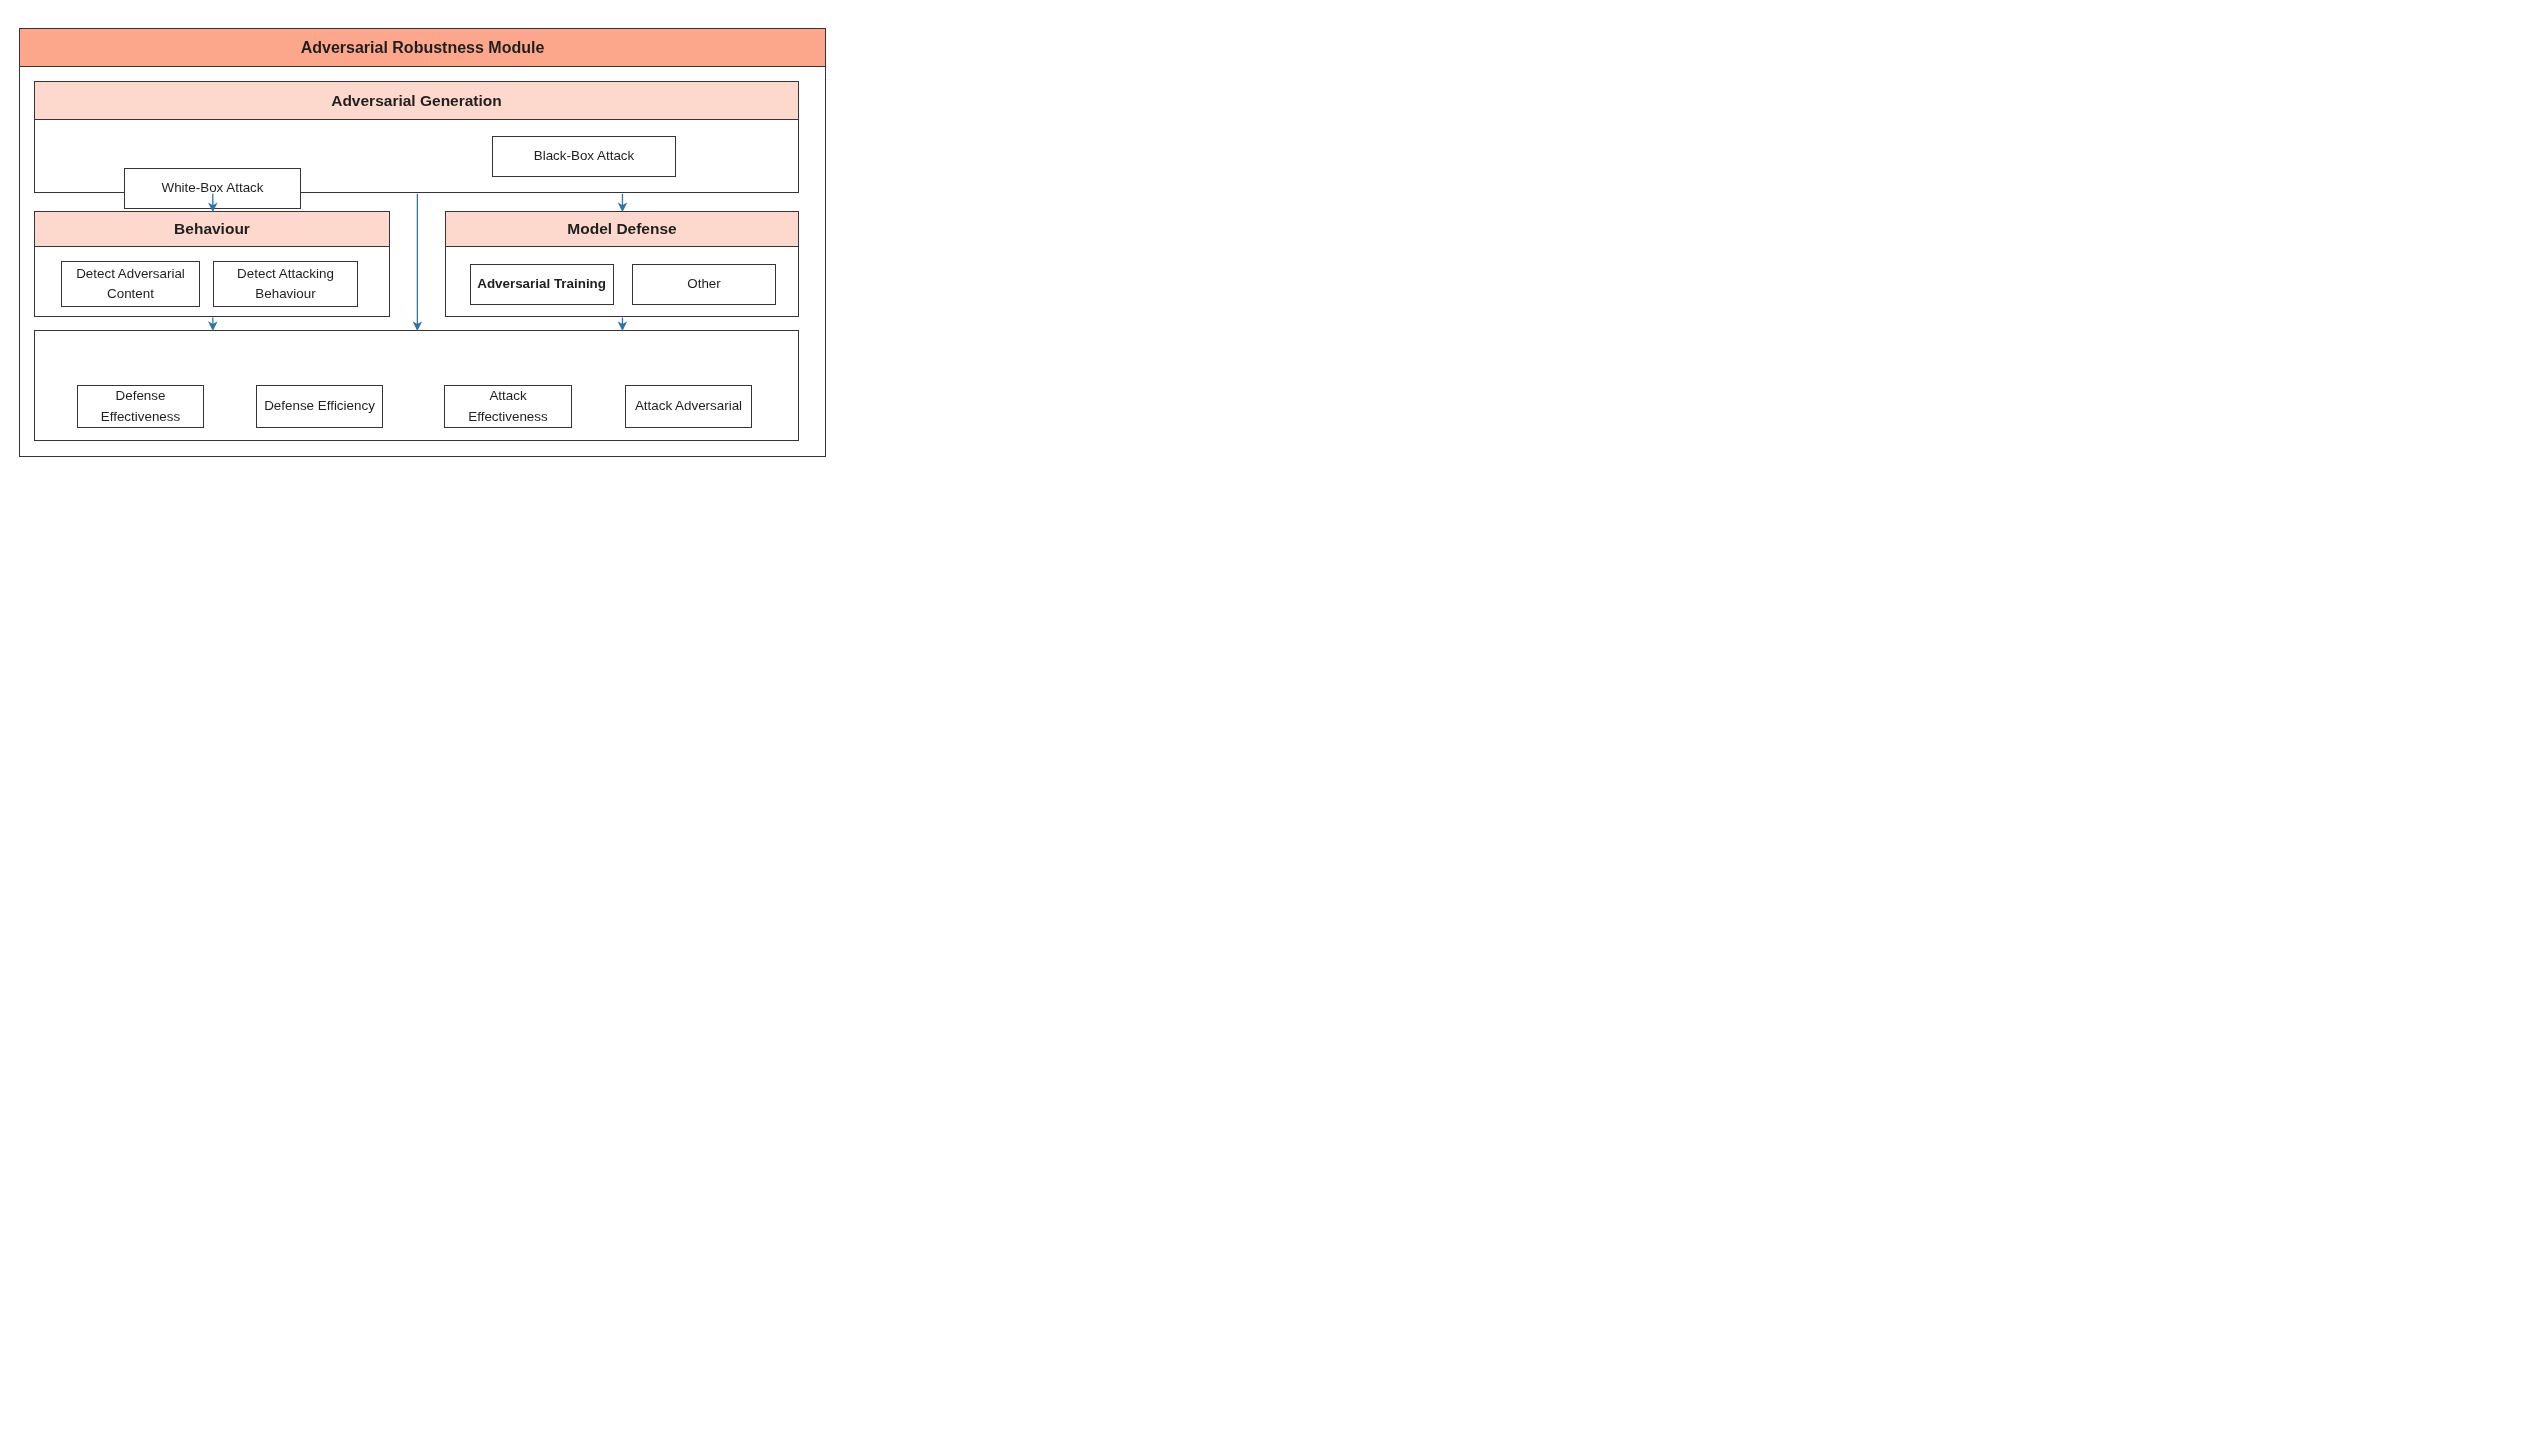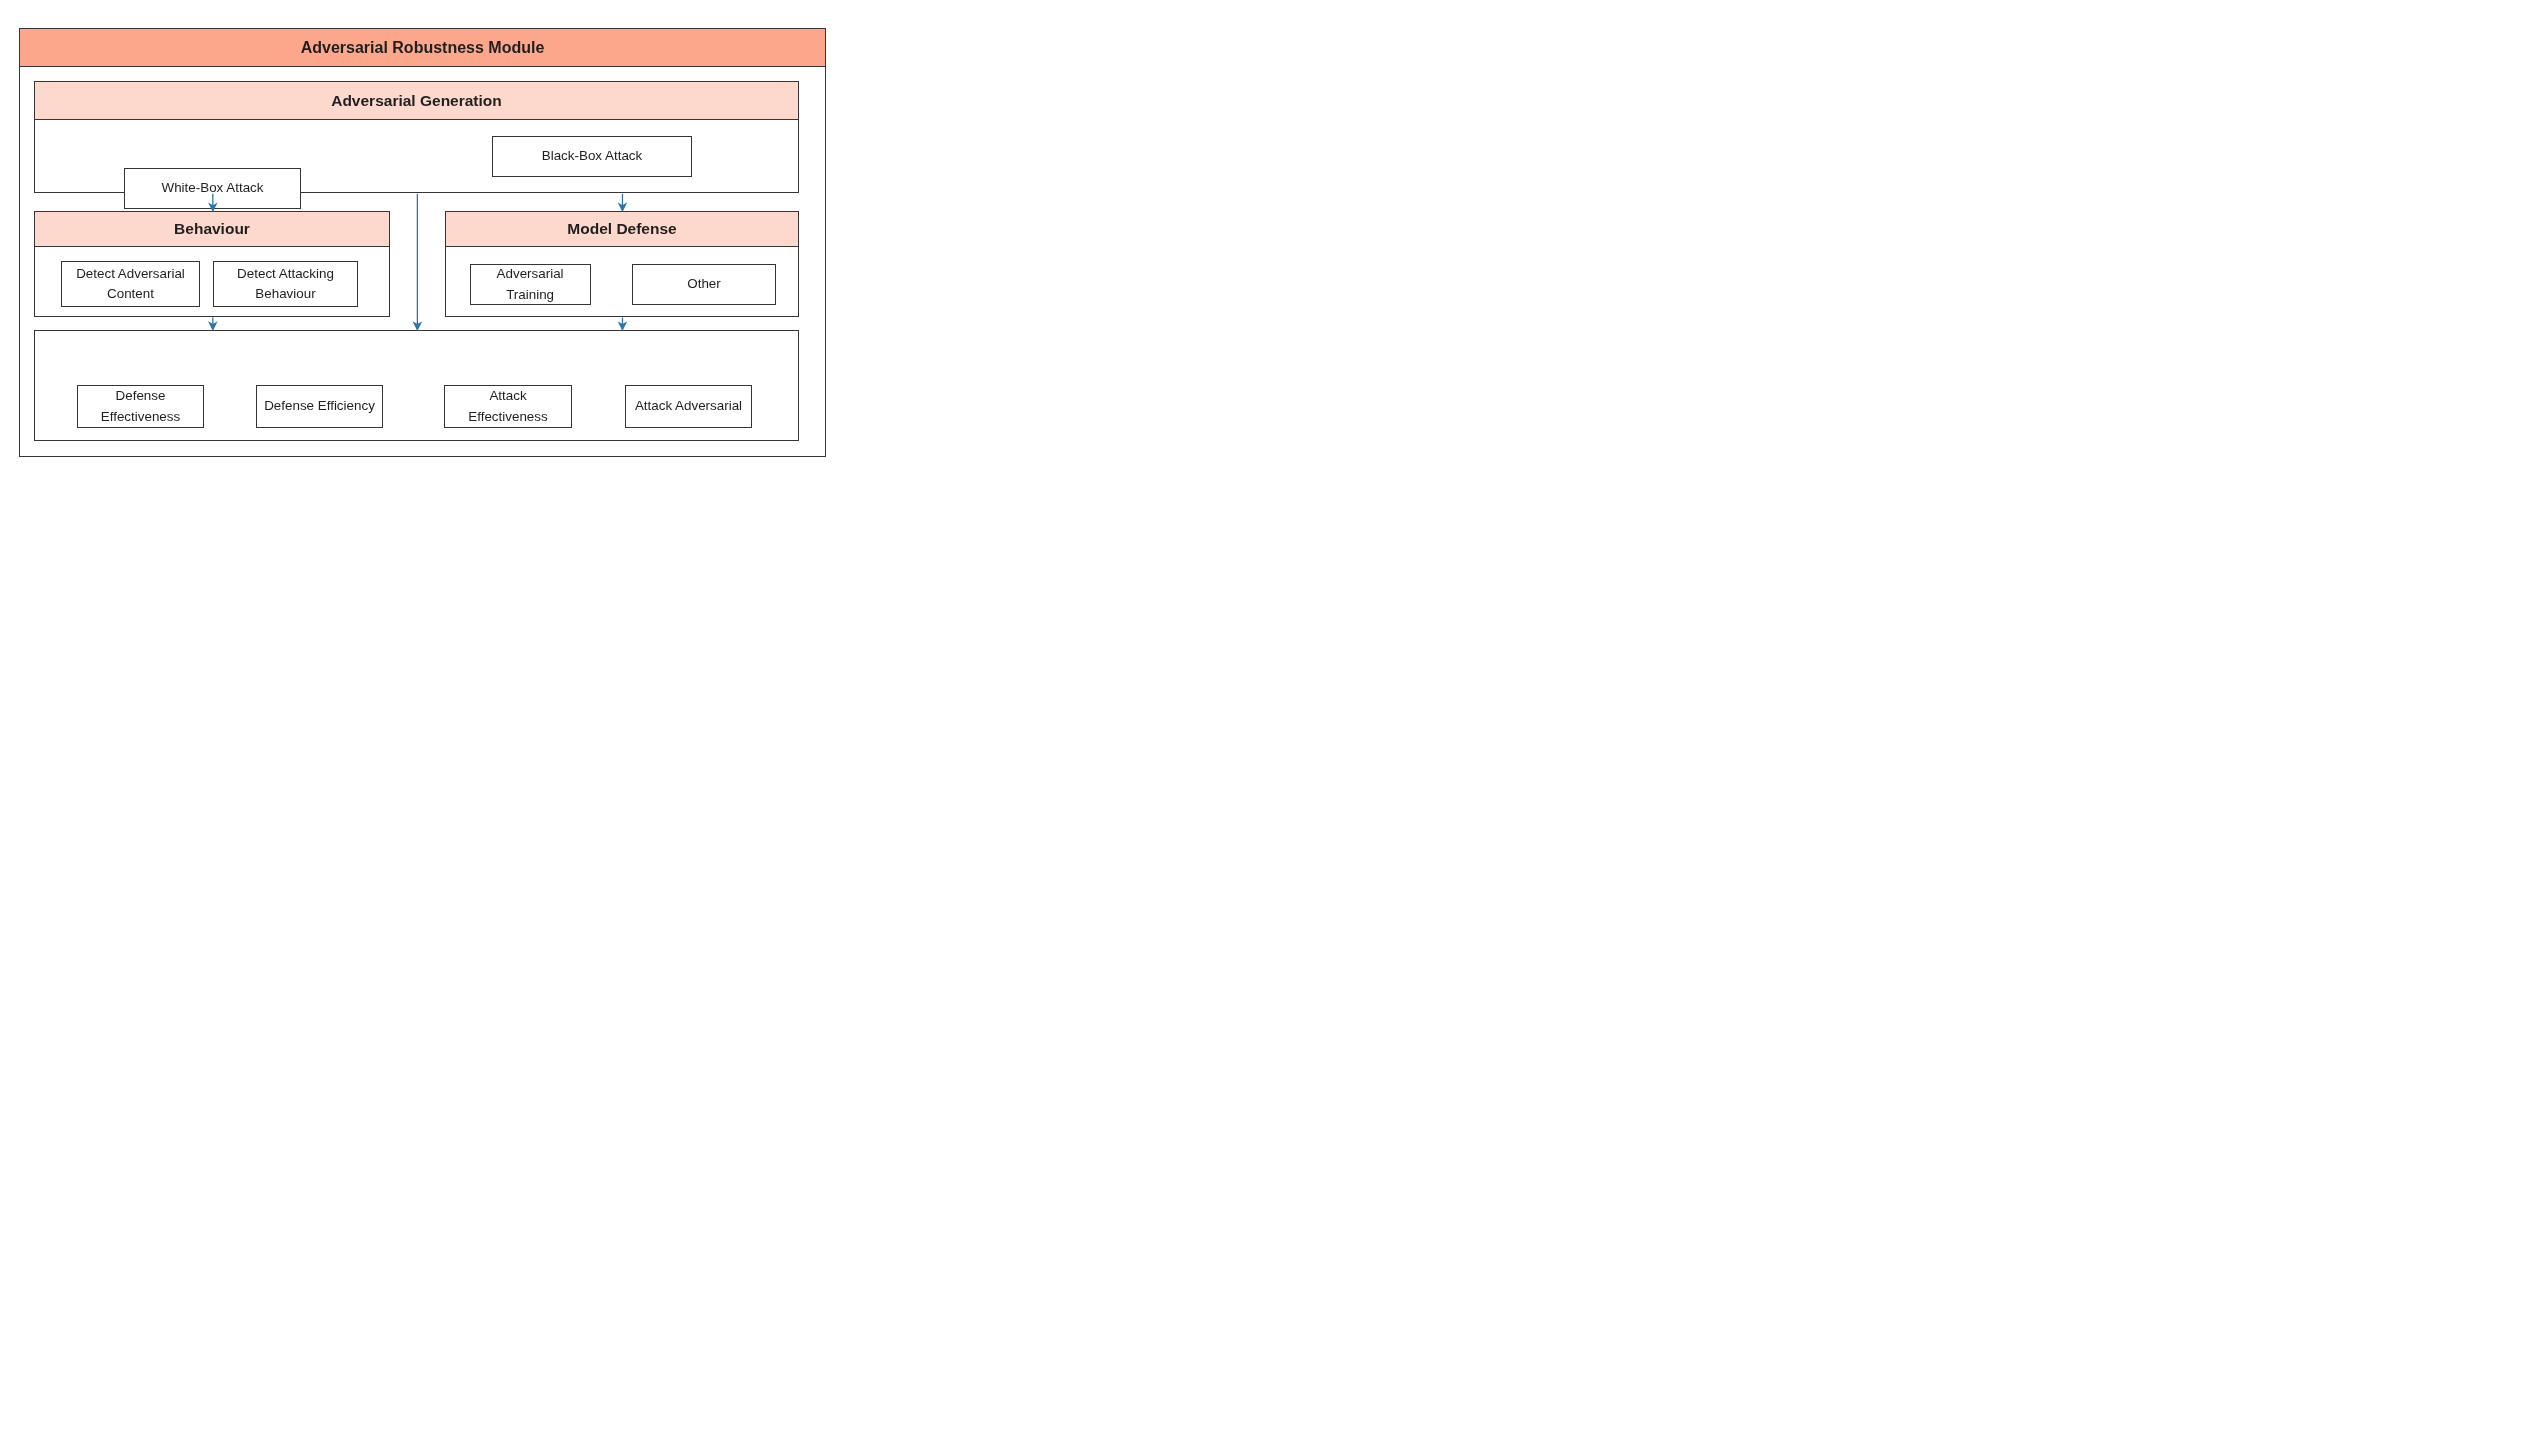--- a/index.html
+++ b/index.html
@@ -51,30 +51,30 @@
     box-sizing:border-box;
     display:flex;align-items:center;justify-content:center;
     text-align:center;
     font-size:13.4px;line-height:1.5;
     padding:0 3.2px;
   }
   
   .panel-generation{left:14px;top:52px;width:765px;height:112px;}
   .panel-generation .panel-header{height:37px;}
   .box-whitebox{left:89px;top:54px;width:177px;height:41px;margin-top:32px;}
-  .box-blackbox{left:457px;top:54px;width:200px;height:41px;}
+  .box-blackbox{left:457px;top:54px;width:184px;height:41px;}
   
   .panel-detection{left:14px;top:182px;width:356px;height:106px;}
   .panel-detection .panel-header{height:34px;}
   .box-detect-content{left:26px;top:49px;width:139px;height:46px;}
   .box-detect-behaviour{left:178px;top:49px;width:145px;height:46px;}
   
   .panel-defense{left:425px;top:182px;width:354px;height:106px;}
   .panel-defense .panel-header{height:34px;}
-  .box-adv-training{left:23.6px;top:52px;width:121px;height:41px;}
+  .box-adv-training{left:23.6px;top:52px;width:144px;height:41px;font-weight:bold;}
   .box-other{left:186px;top:52px;width:144px;height:41px;}
   
   .panel-evaluation{left:14px;top:301px;width:765px;height:111px;}
   .panel-evaluation .panel-header{height:38px;}
   .box-def-effectiveness{left:42px;top:54px;width:127px;height:43px;}
   .box-def-efficiency{left:221px;top:54px;width:127px;height:43px;}
   .box-att-effectiveness{left:409px;top:54px;width:128px;height:43px;}
   .box-att-efficiency{left:590px;top:54px;width:127px;height:43px;}
   
   .arrows{

